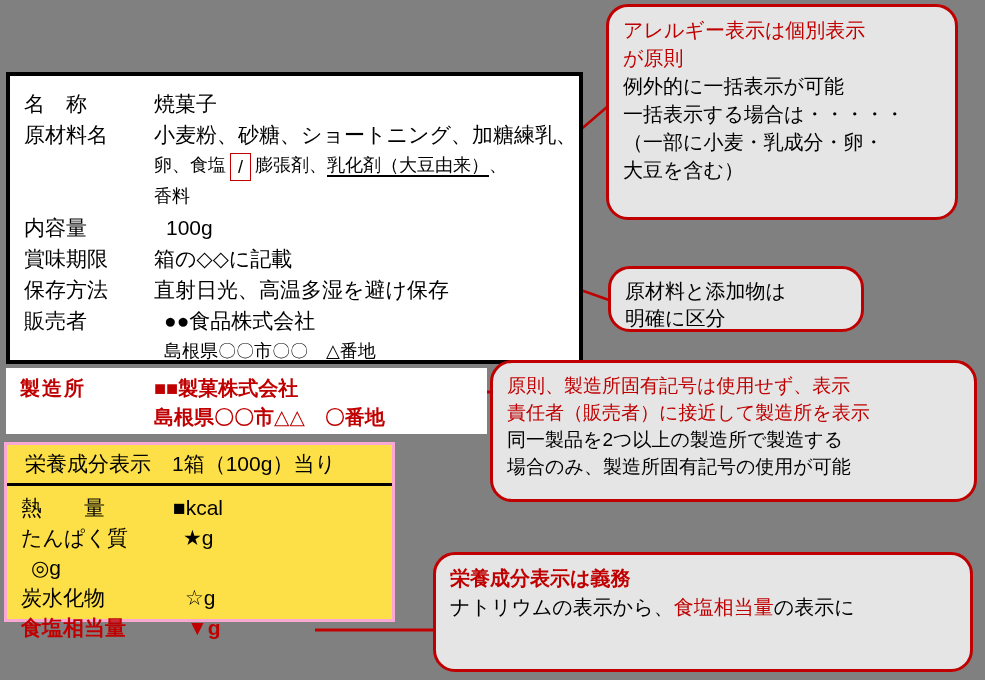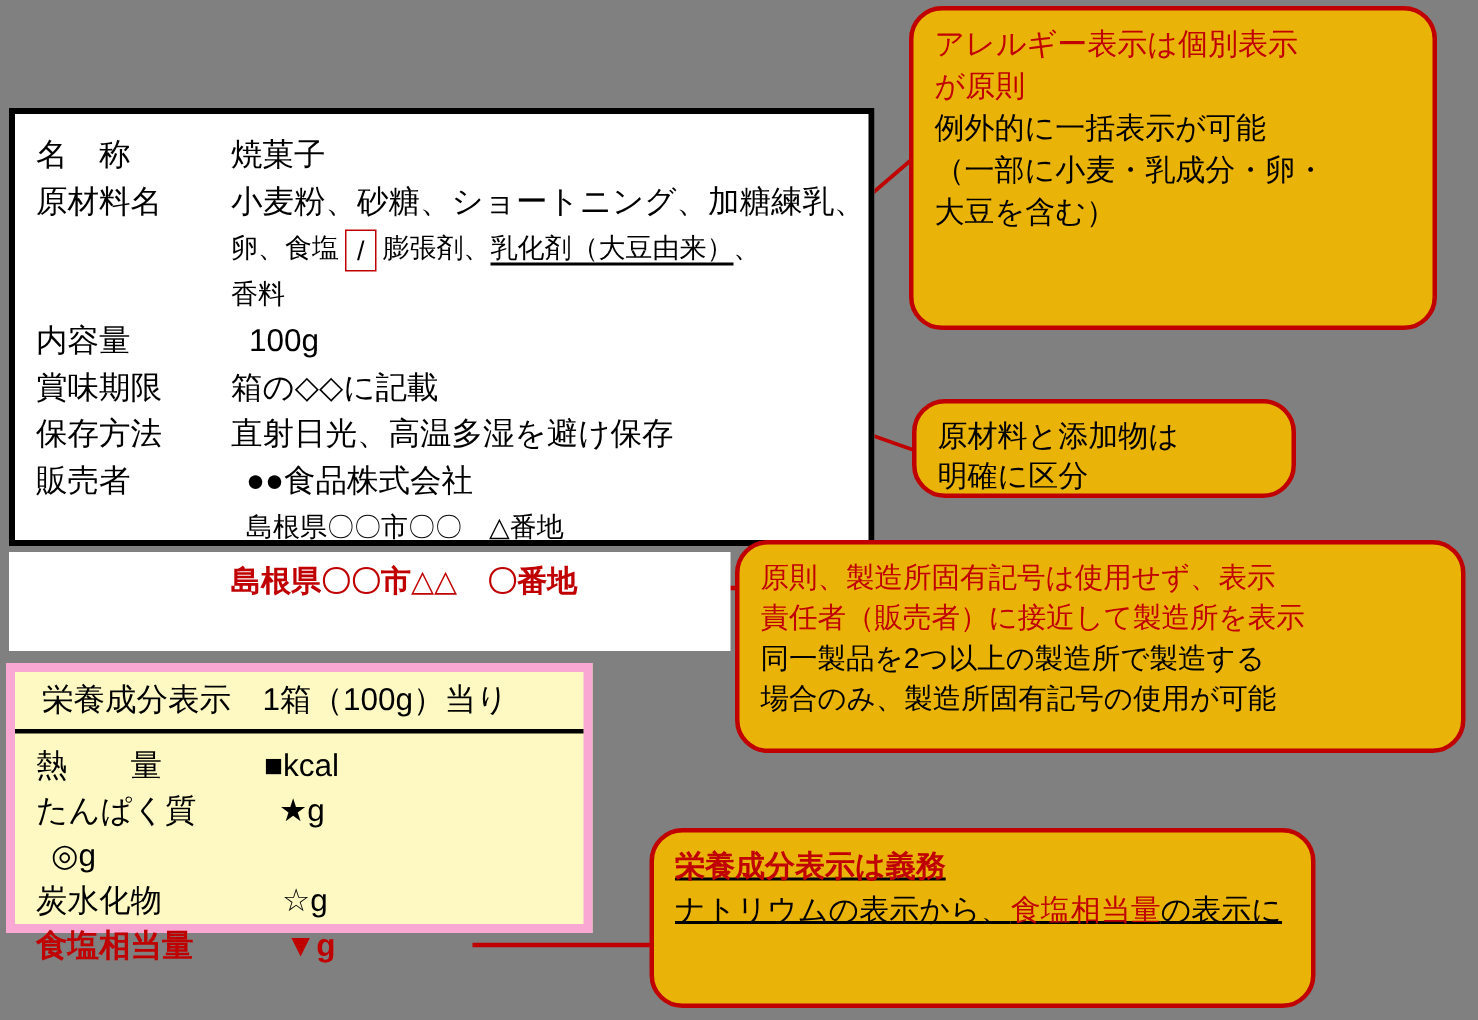--- a/index.html
+++ b/index.html
@@ -103,22 +103,22 @@
   .mval { flex: 1 1 auto; }
   .mcont { padding-left: 118px; }
 
   
   .nutri-box {
     position: absolute;
     left: 4px;
     top: 442px;
     width: 391px;
     height: 180px;
-    background: #fef9c3;
-    border: 6px solid #f9a8d4;
+    background: #fde047;
+    border: 3px solid #f9a8d4;
     box-sizing: border-box;
     z-index: 5;
     display: flex;
     flex-direction: column;
   }
   .nutri-head {
     border-bottom: 3px solid #000;
     font-size: 21px;
     line-height: 38px;
     padding-left: 18px;
@@ -142,21 +142,21 @@
   .nrow.highlight .nname,
   .nrow.highlight .nval {
     color: #c00000;
     font-weight: bold;
   }
   .nrow.highlight .nval { padding-left: 14px; }
 
   
   .callout {
     position: absolute;
-    background: #eab308;
+    background: #e5e5e5;
     border: 3px solid #c00000;
     border-radius: 22px;
     box-sizing: border-box;
     z-index: 6;
     padding: 9px 14px;
   }
   .ctext {
     font-size: 20px;
     line-height: 28px;
     color: #000;
@@ -167,21 +167,21 @@
   }
   .ctext.redbold {
     color: #c00000;
     font-weight: bold;
   }
   .ctext .red-in { color: #c00000; }
 
   #callout-allergy { left: 606px; top: 4px;  width: 352px; height: 216px; }
   #callout-additive { left: 608px; top: 266px; width: 256px; height: 66px; }
   #callout-factory { left: 490px; top: 360px; width: 487px; height: 142px; }
-  #callout-nutrition { left: 433px; top: 552px; width: 444px; height: 120px; text-decoration: underline; }
+  #callout-nutrition { left: 433px; top: 552px; width: 540px; height: 120px; }
 
   #callout-factory .ctext { font-size: 19px; line-height: 27px; }
   #callout-nutrition .ctext { font-size: 20px; line-height: 29px; }
   #callout-additive .ctext { font-size: 20px; line-height: 27px; }
 </style>
 </head>
 <body>
 
 <div class="stage">
 
@@ -239,20 +239,24 @@
 
       <div class="cont-row">
         <span style="padding-left:22px">島根県〇〇市〇〇　△番地</span>
       </div>
 
     </div>
   </div>
 
   <div class="maker-box">
     <div class="maker-inner">
+      <div class="mrow">
+        <span class="mkey">製造所</span>
+        <span class="mval" style="padding-left:16px">■■製菓株式会社</span>
+      </div>
       <div class="mcont">
         <span style="padding-left:16px">島根県〇〇市△△　〇番地</span>
       </div>
     </div>
   </div>
 
   <div class="nutri-box">
     <div class="nutri-head">栄養成分表示　1箱（100g）当り</div>
     <div class="nutri-body">
 
@@ -280,20 +284,21 @@
         <span class="nval">▼g</span>
       </div>
 
     </div>
   </div>
 
   <div class="callout" id="callout-allergy">
     <div class="ctext red">アレルギー表示は個別表示</div>
     <div class="ctext red">が原則</div>
     <div class="ctext">例外的に一括表示が可能</div>
+    <div class="ctext">一括表示する場合は・・・・・</div>
     <div class="ctext">（一部に小麦・乳成分・卵・</div>
     <div class="ctext">大豆を含む）</div>
   </div>
 
   <div class="callout" id="callout-additive">
     <div class="ctext">原材料と添加物は</div>
     <div class="ctext">明確に区分</div>
   </div>
 
   <div class="callout" id="callout-factory">

